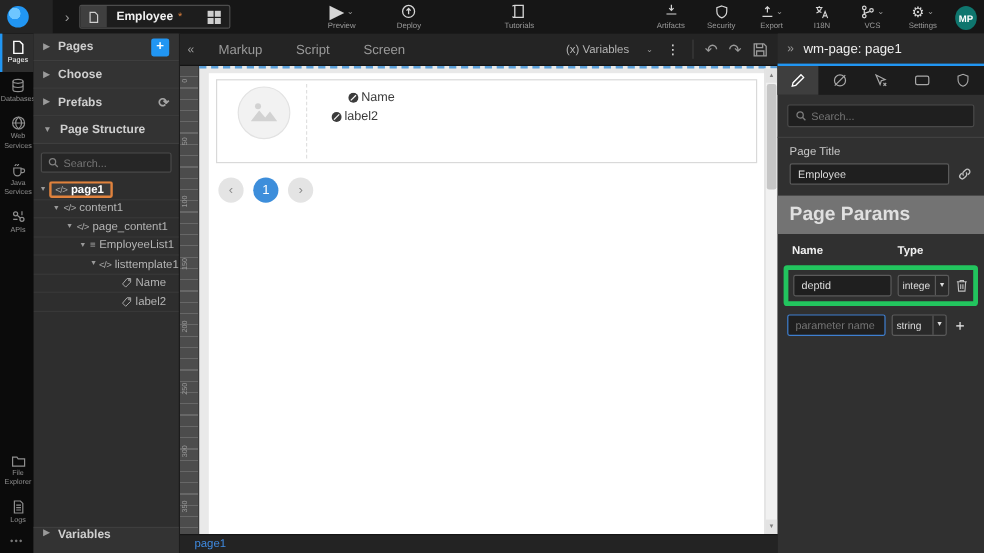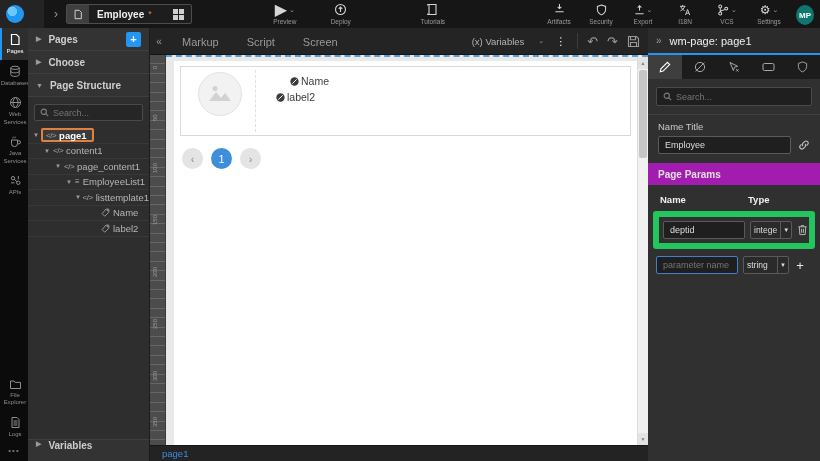--- a/index.html
+++ b/index.html
@@ -108,25 +108,25 @@
   .rtabs { display:flex; height:24px; background:#1c1c1c; }
   .rtab { flex:1; display:flex; align-items:center; justify-content:center; color:#a8a8a8; }
   .rtab.active { background:#3e3e3e; color:#fff; }
   .rsearch { margin:8px 8px 6px; height:19px; background:#1f1f1f; border:1px solid #4a4a4a; border-radius:2px; display:flex; align-items:center; padding:0 6px; gap:4px; color:#7d7d7d; }
   .rsearch input { flex:1; min-width:0; background:transparent; border:0; outline:none; color:#9a9a9a; font-size:9px; font-family:inherit; }
   .rdiv { border-top:1px solid #404040; margin:2px 0 6px; }
   .flabel { font-size:9.5px; color:#c9c9c9; padding:0 10px; margin-bottom:4px; }
   .frow { display:flex; align-items:center; gap:7px; padding:0 10px; margin-bottom:9px; }
   .tinput { height:18px; background:#1f1f1f; border:1px solid #5a5a5a; border-radius:2px; color:#ddd; font-size:9px; padding:0 6px; font-family:inherit; outline:none; }
   .tinput.title { flex:1; min-width:0; }
-  .params-hd { height:22px; background:#a21caf; display:flex; align-items:center; padding:0 10px; font-size:10px; font-weight:bold; color:#e0e0e0; }
+  .params-hd { height:32px; background:#737373; display:flex; align-items:center; padding:0 10px; font-size:16px; font-weight:bold; color:#e0e0e0; }
   .cols { display:flex; padding:9px 12px 2px; font-size:9.5px; font-weight:bold; color:#f0f0f0; }
   .cols .c1 { width:88px; }
   .prow { display:flex; align-items:center; gap:5px; margin:5px 8px 0; }
-  .prow.hl { border:6px solid #22c55e; border-radius:3px; padding:4px 4px; margin:4px 5px 2px; }
+  .prow.hl { border:4px solid #22c55e; border-radius:3px; padding:4px 4px; margin:4px 5px 2px; }
   .pinput { width:82px; height:18px; background:#1f1f1f; border:1px solid #5a5a5a; border-radius:2px; color:#ddd; font-size:9px; padding:0 6px; font-family:inherit; outline:none; }
   .pinput.newp { border-color:#3f7fd0; }
   .pselect { height:18px; width:46px; background:#2a2a2a; border:1px solid #5a5a5a; border-radius:2px; display:flex; align-items:center; font-size:8.5px; color:#ddd; }
   .pselect .tx { flex:1; padding:0 3px; overflow:hidden; white-space:nowrap; }
   .pselect .cr { border-left:1px solid #5a5a5a; padding:0 2px; font-size:6px; align-self:stretch; display:flex; align-items:center; }
   .ricon { color:#c0c0c0; display:flex; }
   .plus-ico { color:#e8e8e8; font-size:13px; width:12px; text-align:center; }
 </style>
 </head>
 <body>
@@ -315,20 +315,26 @@
   <div class="lpanel">
     <div class="sec">
       <span class="car">▶</span>
       <span>Pages</span>
       <span class="sp"></span>
       <span class="plus-btn">+</span>
     </div>
     <div class="sec">
       <span class="car">▶</span>
       <span>Choose</span>
+    </div>
+    <div class="sec">
+      <span class="car">▶</span>
+      <span>Prefabs</span>
+      <span class="sp"></span>
+      <span class="refresh">⟳</span>
     </div>
     <div class="sec">
       <span class="car">▼</span>
       <span>Page Structure</span>
     </div>
     <div class="lsearch">
       <span>
           <svg width="9" height="9" viewBox="0 0 11 11" stroke="currentColor" fill="none" stroke-width="1.3">
             <circle cx="4.6" cy="4.6" r="3.2"></circle>
             <path d="M7.2 7.2L10 10"></path>
@@ -516,21 +522,21 @@
     <div class="rsearch">
       <span>
           <svg width="9" height="9" viewBox="0 0 11 11" stroke="currentColor" fill="none" stroke-width="1.3">
             <circle cx="4.6" cy="4.6" r="3.2"></circle>
             <path d="M7.2 7.2L10 10"></path>
           </svg>
         </span>
       <input placeholder="Search..." style="">
     </div>
     <div class="rdiv"></div>
-    <div class="flabel">Name Title</div>
+    <div class="flabel">Page Title</div>
     <div class="frow">
       <input class="tinput title" value="Employee" style="">
       <span class="ricon">
           <svg width="12" height="12" viewBox="0 0 12 12" stroke="currentColor" fill="none" stroke-width="1.1">
             <path d="M5 7.2a2.1 2.1 0 010-3L6.6 2.6a2.1 2.1 0 113 3L8.5 6.7"></path>
             <path d="M7 4.8a2.1 2.1 0 010 3L5.4 9.4a2.1 2.1 0 11-3-3l1.1-1.1"></path>
           </svg>
         </span>
     </div>
     <div class="params-hd">Page Params</div>

